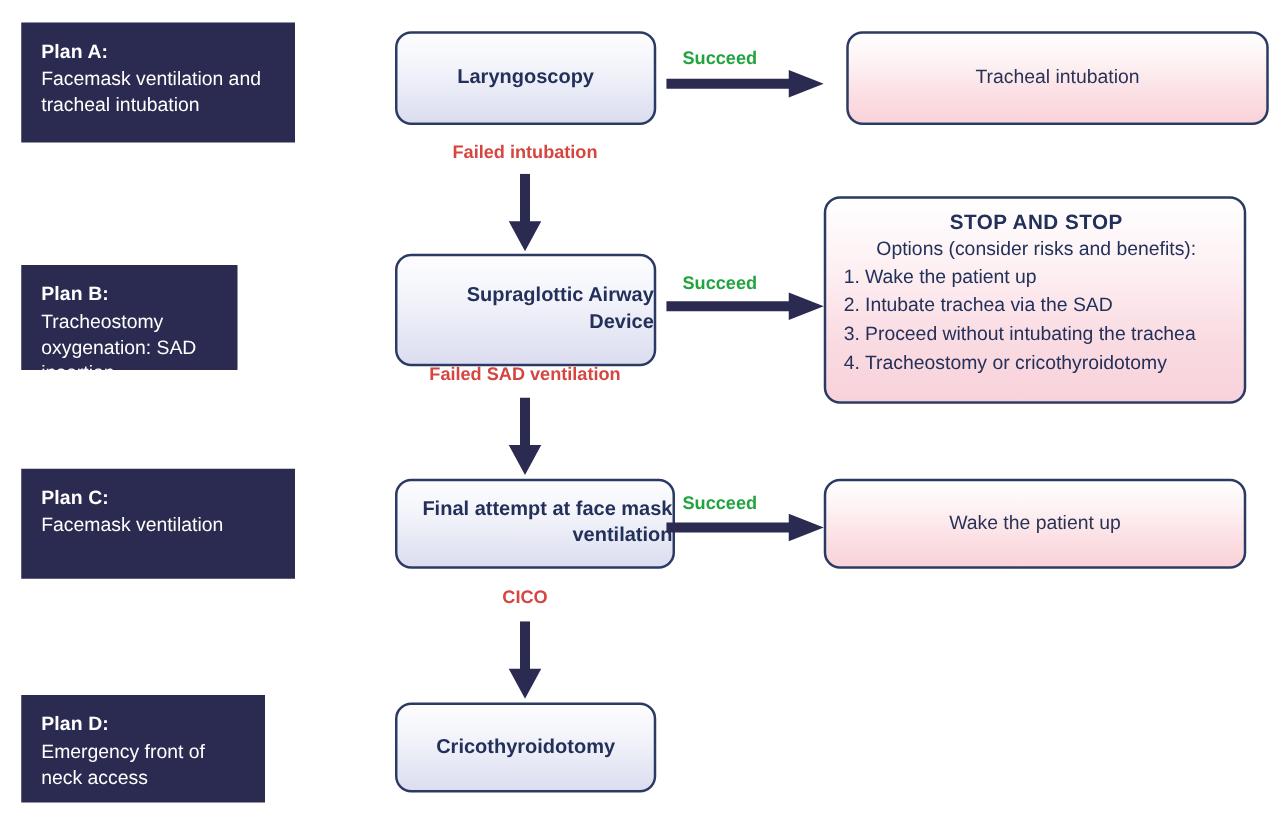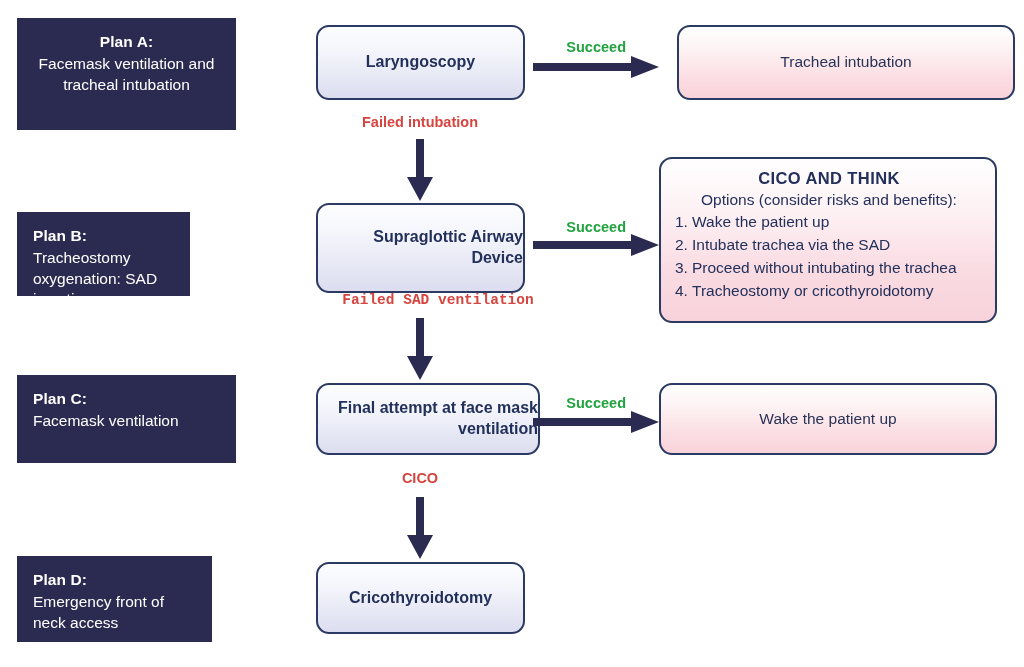--- a/index.html
+++ b/index.html
@@ -121,34 +121,34 @@
     font-weight: bold;
     font-size: 14.5px;
     text-align: center;
     white-space: nowrap;
   }
   .succeed-label {
     position: absolute;
     color: #21a33f;
     font-weight: bold;
     font-size: 14.5px;
-    text-align: right;
+    text-align: left;
     white-space: nowrap;
   }
 
   
   .arrow-h { position: absolute; }
   .arrow-v { position: absolute; }
 </style>
 </head>
 <body>
 
 <div id="flowchart">
 
-  <div class="plan-box" style="left:17px; top:18px; width:219px; height:112px;text-align:center;">
+  <div class="plan-box" style="left:17px; top:18px; width:219px; height:96px;">
     <span class="plan-title">Plan A:</span>
     <span class="plan-desc">Facemask ventilation and tracheal intubation</span>
   </div>
 
   <div class="proc-box" style="left:316px; top:25px; width:209px; height:75px;">
     <span>Laryngoscopy</span>
   </div>
 
   <div class="succeed-label" style="left:546px; top:39px; width:80px;">Succeed</div>
 
@@ -175,39 +175,39 @@
     <span>Supraglottic Airway Device</span>
   </div>
 
   <div class="succeed-label" style="left:546px; top:219px; width:80px;">Succeed</div>
 
   <svg class="arrow-h" style="left:533px; top:233px;" width="126" height="24" viewBox="0 0 126 24">
     <path d="M0 8 H98 V1 L126 12 L98 23 V16 H0 Z" fill="#2b2a50"></path>
   </svg>
 
   <div class="stop-box" style="left:659px; top:157px; width:338px; height:166px;">
-    <span class="stop-title">CICO AND THINK</span>
+    <span class="stop-title">STOP AND STOP</span>
     <span class="stop-sub">Options (consider risks and benefits):</span>
     <ul class="stop-list">
       <li>
         <span class="stop-num">1.</span><span>Wake the patient up</span>
       </li>
       <li>
         <span class="stop-num">2.</span><span>Intubate trachea via the SAD</span>
       </li>
       <li>
         <span class="stop-num">3.</span><span>Proceed without intubating the trachea</span>
       </li>
       <li>
         <span class="stop-num">4.</span><span>Tracheostomy or cricothyroidotomy</span>
       </li>
     </ul>
   </div>
 
-  <div class="fail-label" style="left:333px; top:292px; width:210px;font-family:Liberation Mono, monospace;">Failed SAD ventilation</div>
+  <div class="fail-label" style="left:315px; top:292px; width:210px;">Failed SAD ventilation</div>
 
   <svg class="arrow-v" style="left:406px; top:318px;" width="28" height="62" viewBox="0 0 28 62">
     <path d="M10 0 H18 V38 H27 L14 62 L1 38 H10 Z" fill="#2b2a50"></path>
   </svg>
 
   <div class="plan-box" style="left:17px; top:375px; width:219px; height:88px;">
     <span class="plan-title">Plan C:</span>
     <span class="plan-desc">Facemask ventilation</span>
   </div>
 

